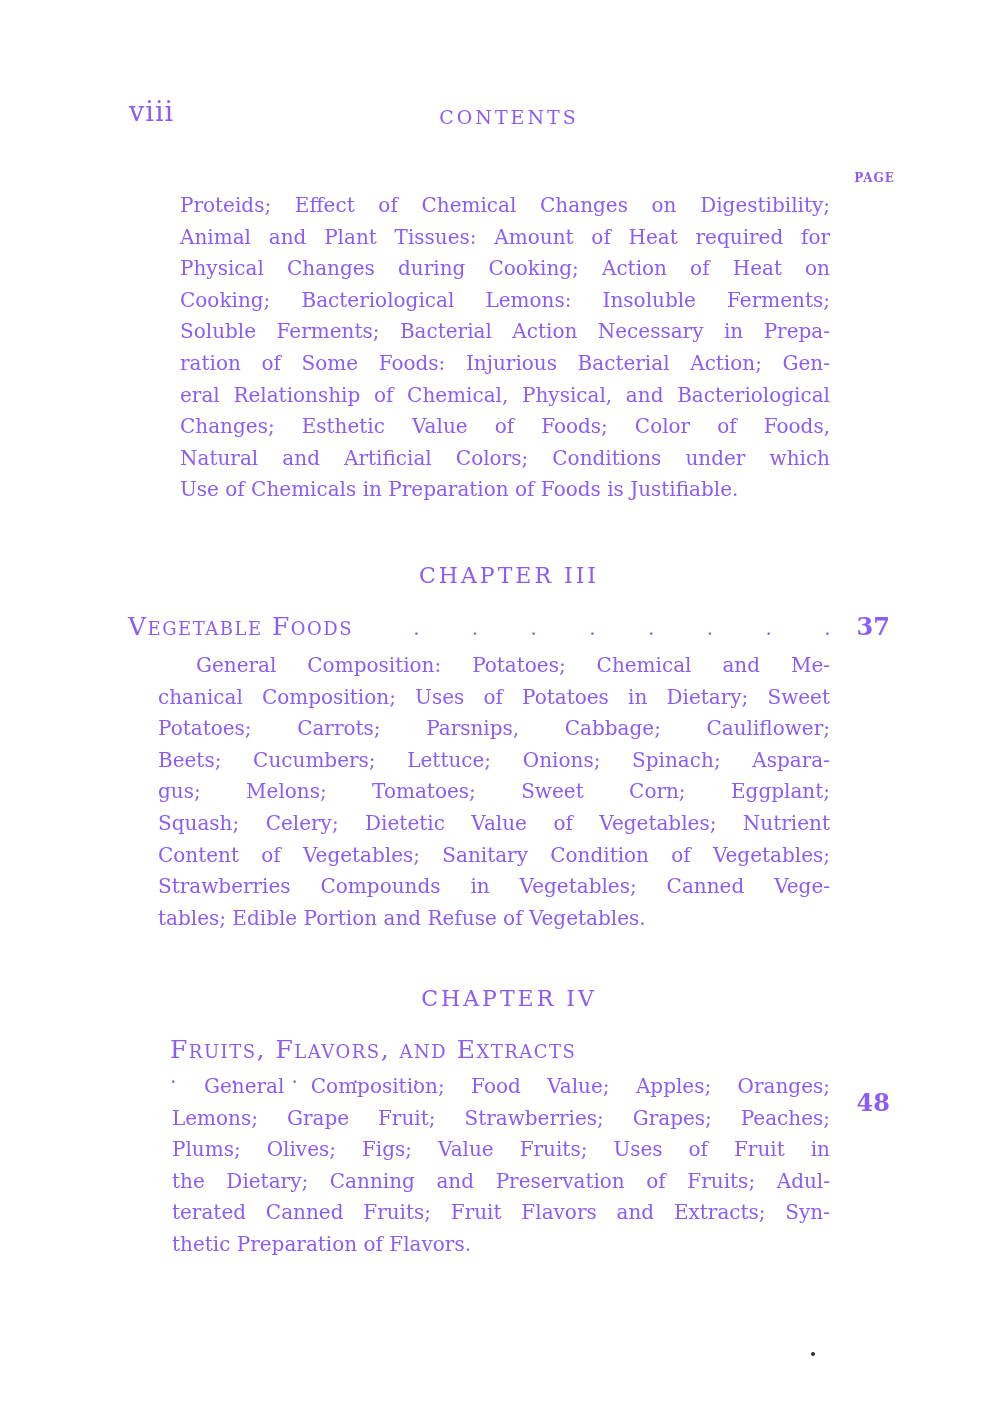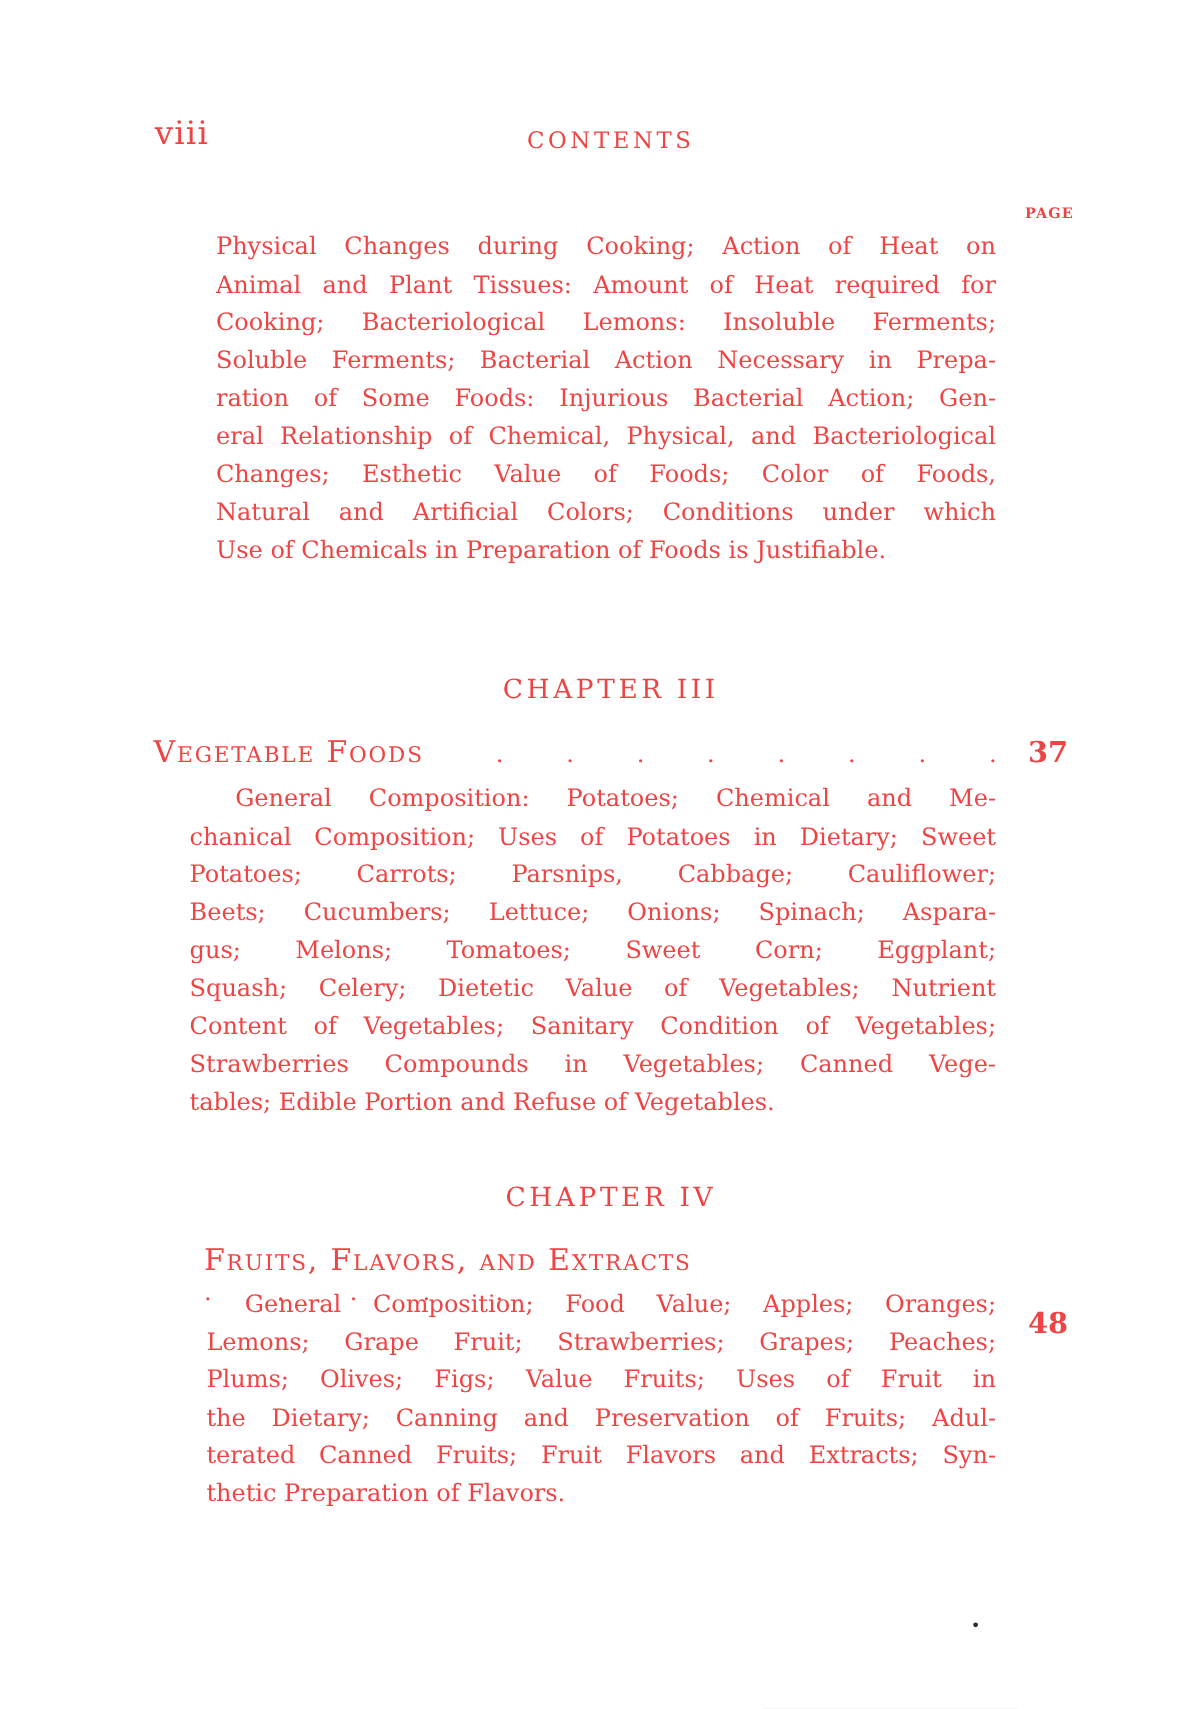--- a/index.html
+++ b/index.html
@@ -1,18 +1,18 @@
 <!DOCTYPE html>
 <html><head>
 <meta charset="utf-8">
 <style>
   html,body{margin:0;padding:0;background:#e9e9e9;}
   .page{
     position:relative;width:1000px;height:1424px;background:#ffffff;
-    font-family:"DejaVu Serif","Liberation Serif",serif;color:#ef4444;
+    font-family:"DejaVu Serif","Liberation Serif",serif;color:#8b5cf6;
     overflow:hidden;margin:0 auto;
   }
   .folio{position:absolute;left:129px;top:96px;font-size:27px;letter-spacing:1px;}
   .running-head{position:absolute;left:0;top:106px;width:1018px;text-align:center;
     font-size:19px;letter-spacing:3px;}
   .page-label{position:absolute;right:105px;top:171px;font-size:12px;font-weight:700;
     letter-spacing:1px;}
   .para{position:absolute;font-size:20px;line-height:31.6px;}
   .para .pline{text-align:justify;text-align-last:justify;}
   .para .pline.last{text-align-last:left;}
@@ -41,22 +41,23 @@
 
 <div class="page">
 
   <div class="folio">viii</div>
 
   <div class="running-head">CONTENTS</div>
 
   <div class="page-label">PAGE</div>
 
   <div class="para" id="para-continuation">
+      <div class="pline">Proteids; Effect of Chemical Changes on Digestibility;</div>
+      <div class="pline">Animal and Plant Tissues: Amount of Heat required for</div>
       <div class="pline">Physical Changes during Cooking; Action of Heat on</div>
-      <div class="pline">Animal and Plant Tissues: Amount of Heat required for</div>
       <div class="pline">Cooking; Bacteriological Lemons: Insoluble Ferments;</div>
       <div class="pline">Soluble Ferments; Bacterial Action Necessary in Prepa-</div>
       <div class="pline">ration of Some Foods: Injurious Bacterial Action; Gen-</div>
       <div class="pline">eral Relationship of Chemical, Physical, and Bacteriological</div>
       <div class="pline">Changes; Esthetic Value of Foods; Color of Foods,</div>
       <div class="pline">Natural and Artificial Colors; Conditions under which</div>
       <div class="pline last">Use of Chemicals in Preparation of Foods is Justifiable.</div>
     </div>
 
   <div class="chapter-heading" id="heading-ch3">CHAPTER III</div>

